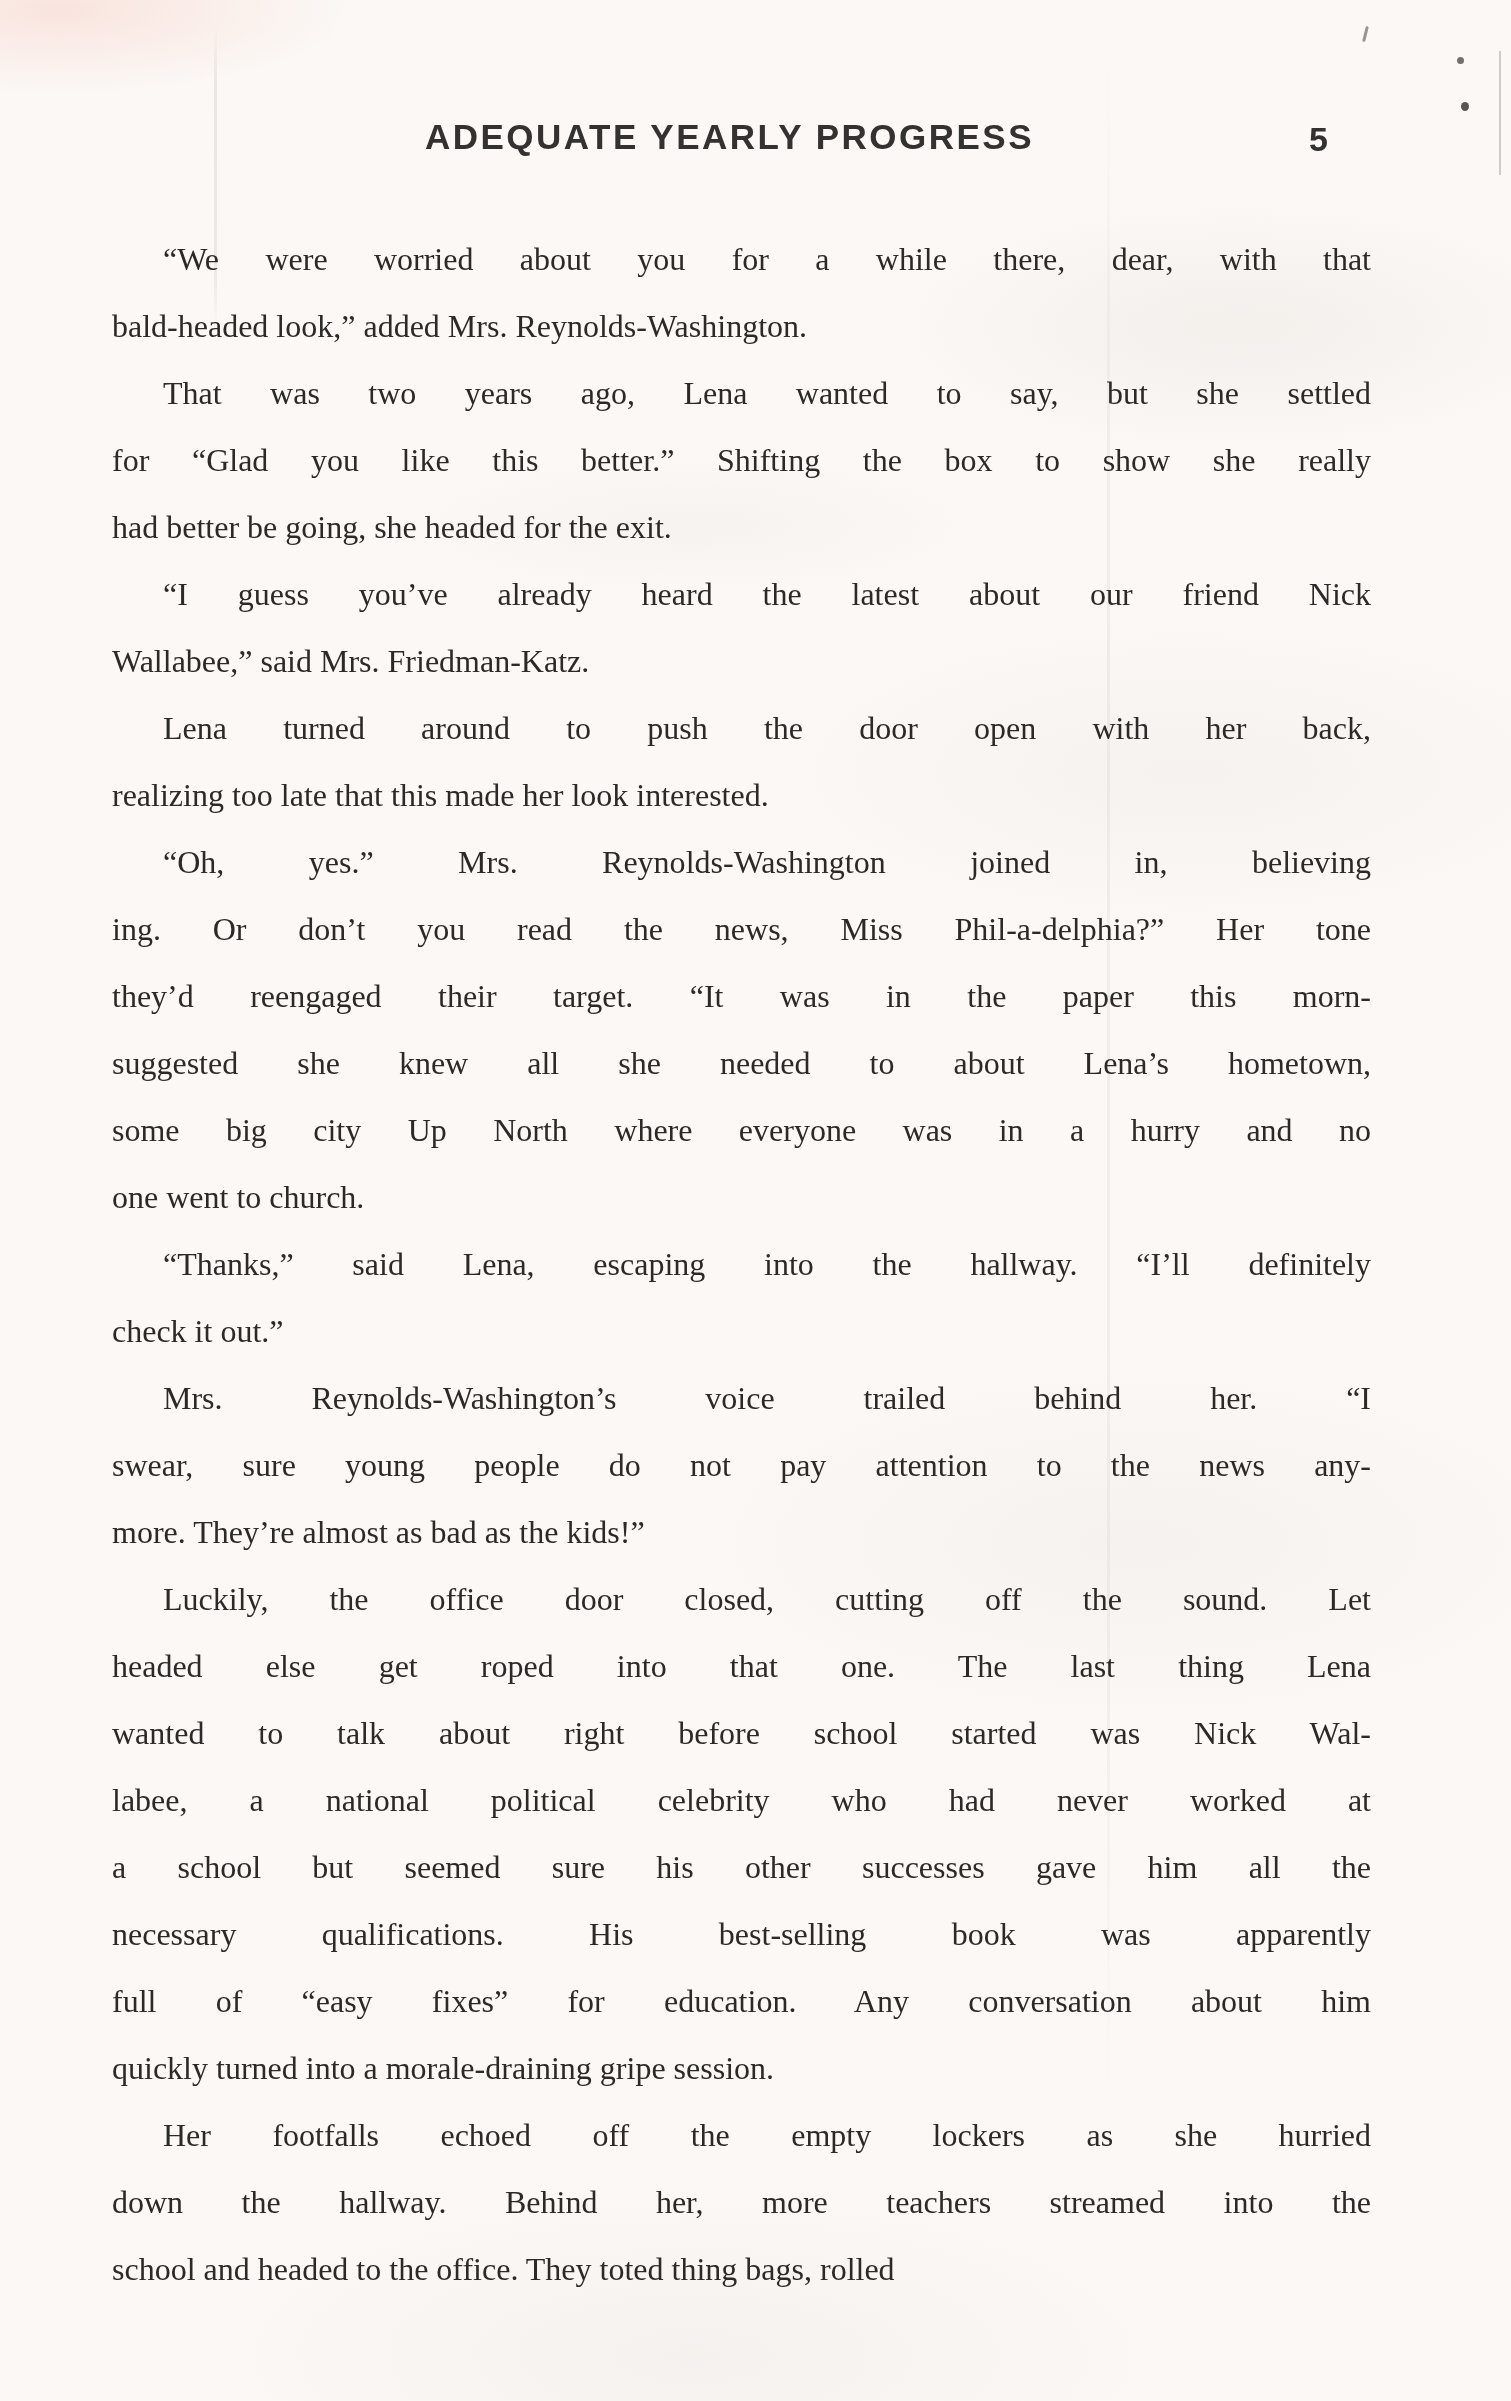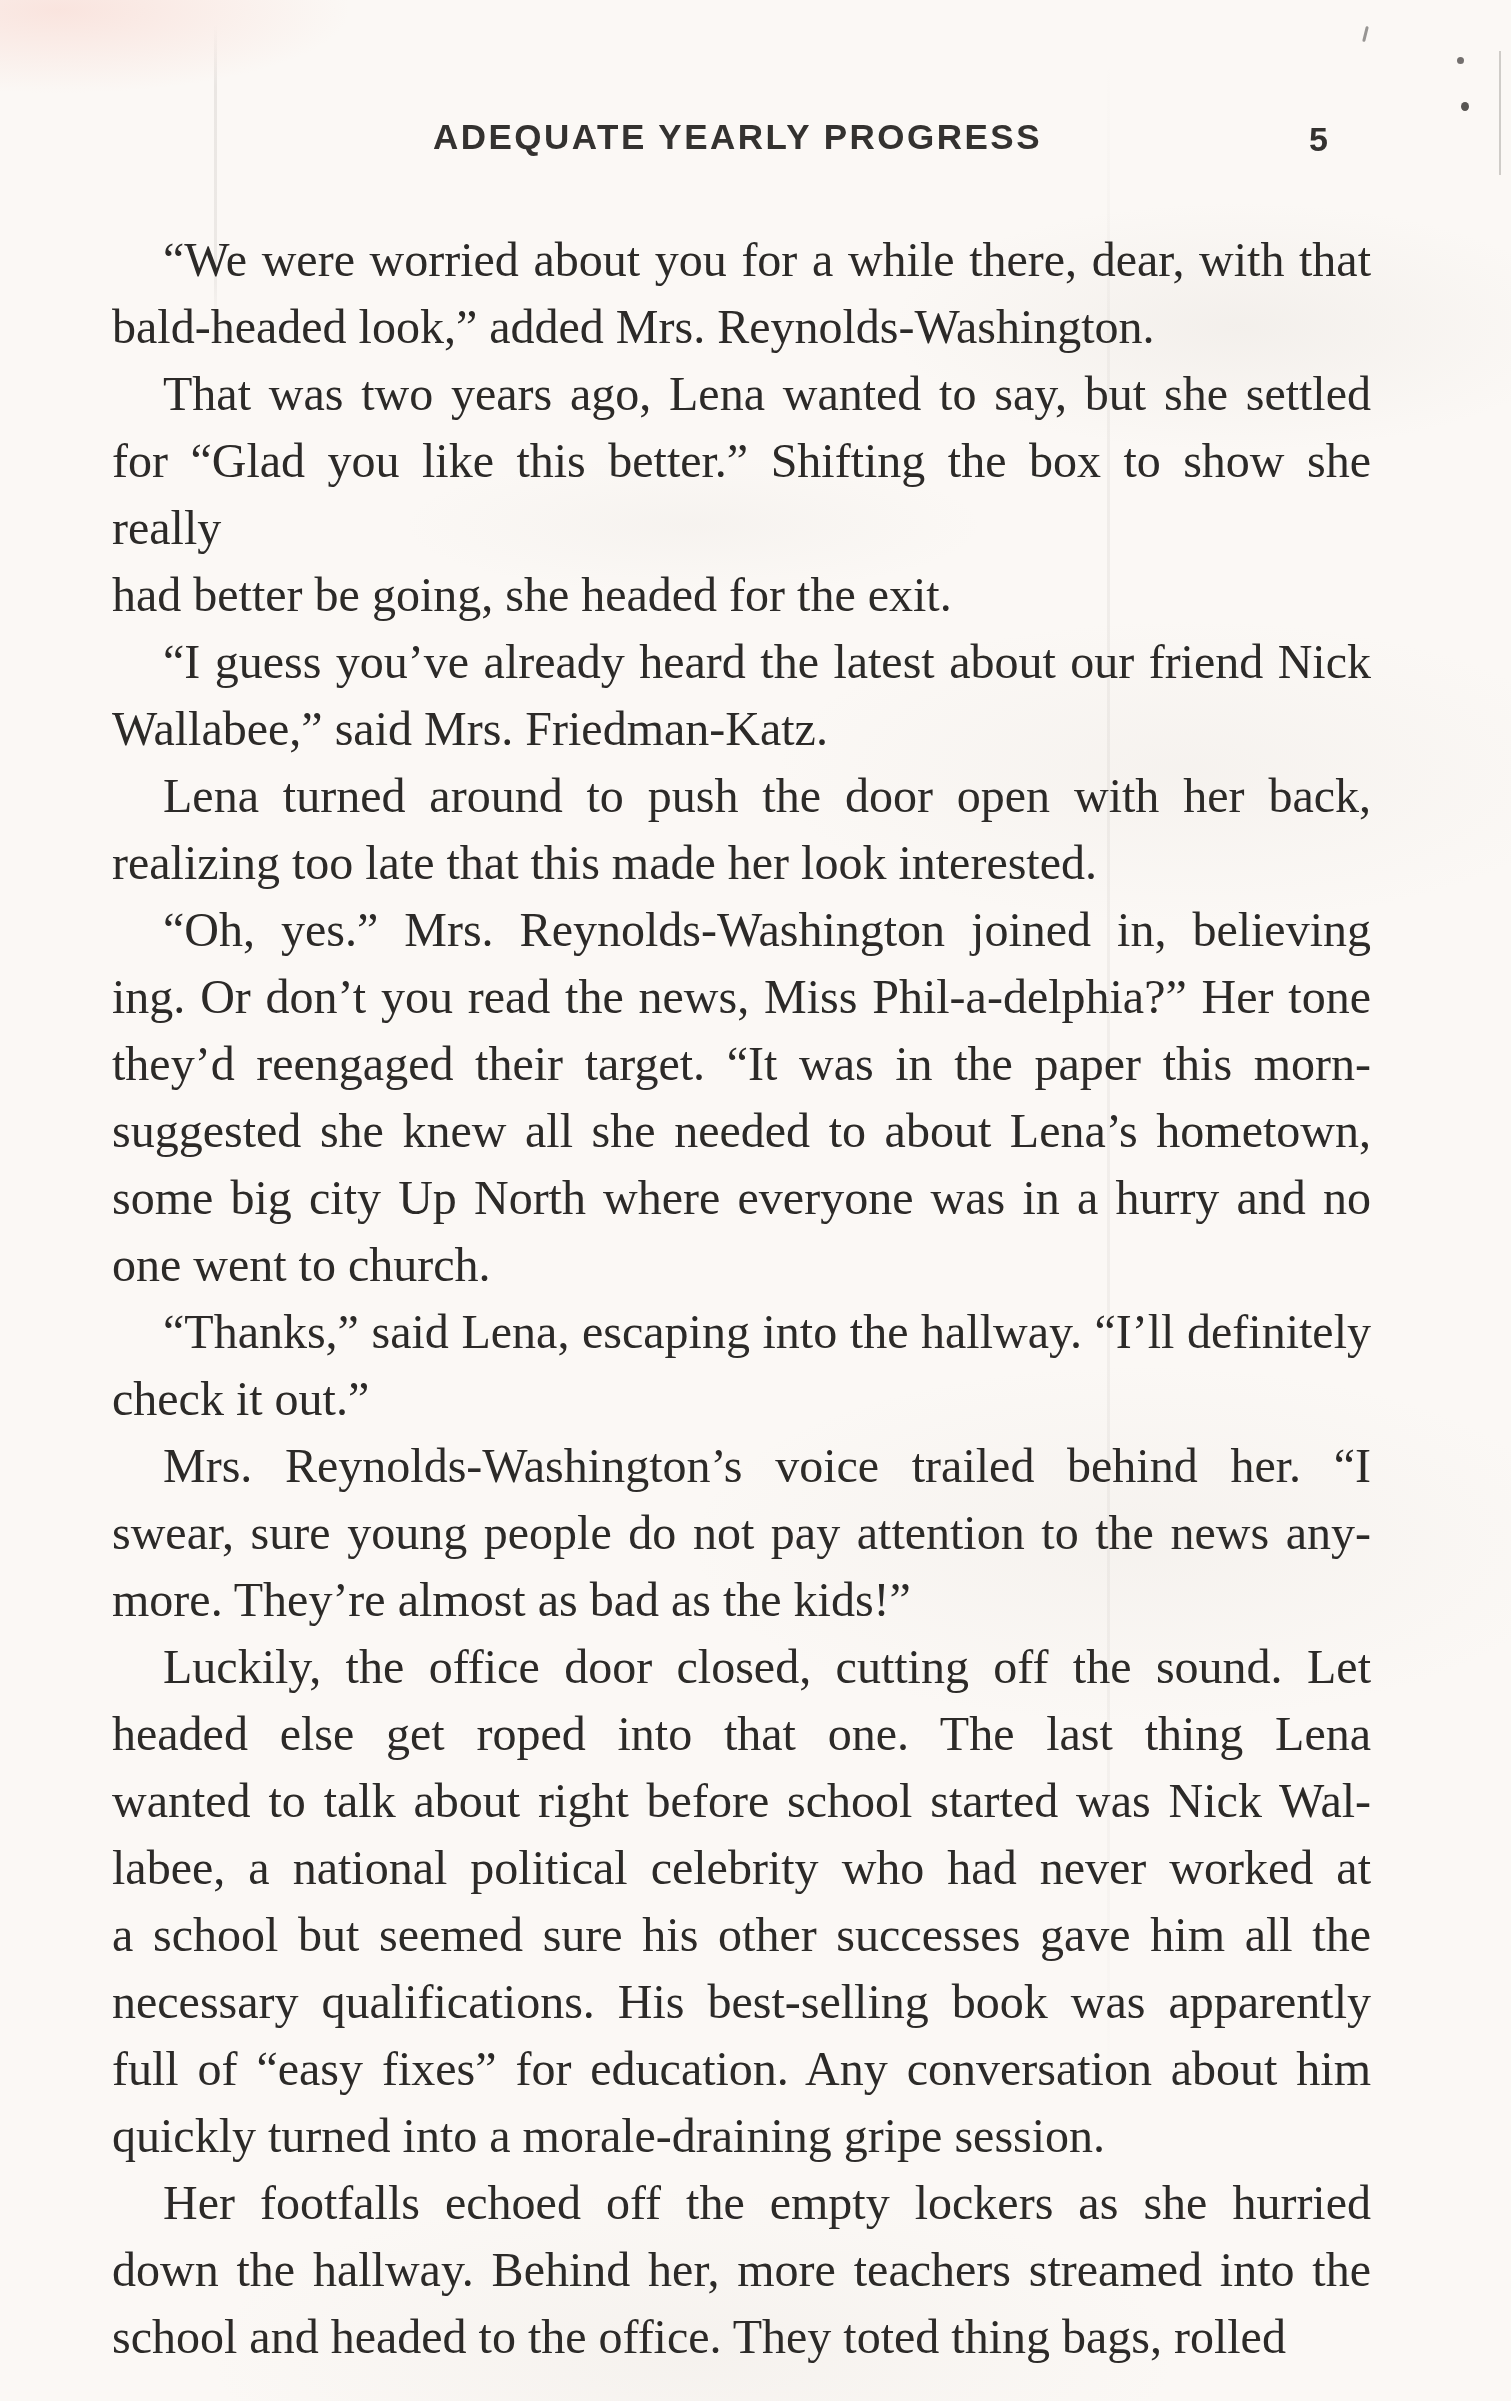--- a/index.html
+++ b/index.html
@@ -53,21 +53,21 @@
     position: absolute;
     left: 1364px; top: 26px;
     width: 3px; height: 16px;
     background: rgba(70,68,66,0.55);
     transform: rotate(14deg);
     border-radius: 2px;
   }
   
   .header {
     position: absolute;
-    left: 108px;
+    left: 100px;
     top: 117px;
     width: 1259px;
     text-align: center;
   }
   .running-title {
     font-family: "Liberation Sans", sans-serif;
     font-weight: 700;
     font-size: 35px;
     letter-spacing: 2.5px;
     color: var(--header-ink, #343230);
@@ -81,21 +81,21 @@
     font-weight: 700;
     font-size: 34px;
     color: var(--header-ink, #343230);
   }
   
   .body-text {
     position: absolute;
     left: 112px;
     top: 226px;
     width: 1259px;
-    font-size: 48px;
+    font-size: 32px;
     line-height: 67px;
     color: var(--ink, #2c2a28);
   }
   .para { margin: 0; }
   .line {
     text-align: justify;
     text-align-last: justify;
     white-space: normal;
   }
   .line.last { text-align-last: left; }

